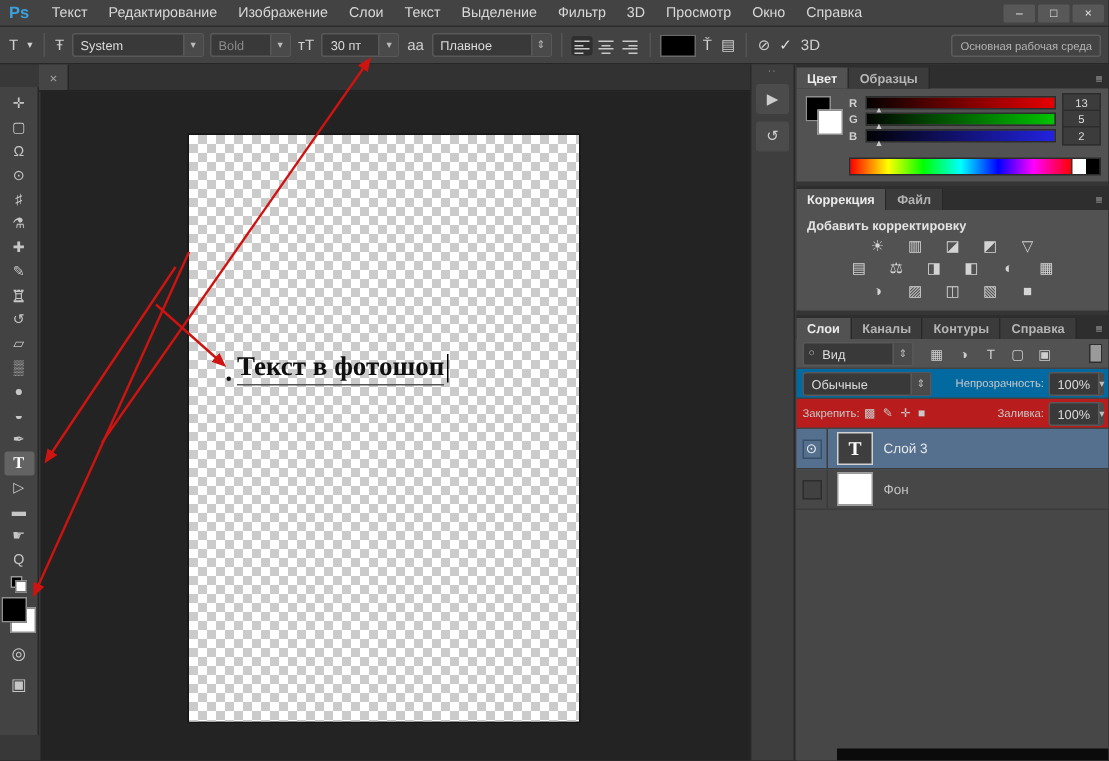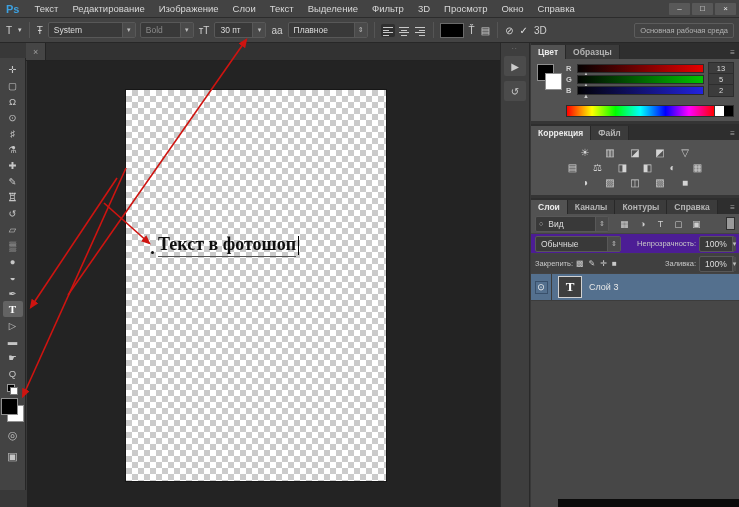--- a/index.html
+++ b/index.html
@@ -319,20 +319,21 @@
 
   <div class="panel" data-name="adjustments-panel">
     <div class="ptabs" data-name="adjustments-panel-tabs">
       <span style="display:flex">
           <span class="ptab active" data-name="tab-adjustments">Коррекция</span>
           <span class="ptab" data-name="tab-styles">Файл</span>
         </span>
       <span class="pmenu" data-name="panel-menu-icon">≡</span>
     </div>
     <div class="pbody">
+      <div class="adj-header" data-name="adjustments-header">Добавить корректировку</div>
       <div class="adj-row">
           <span class="adj-icon" data-name="adj-brightness-contrast-icon">☀</span>
           <span class="adj-icon" data-name="adj-levels-icon">▥</span>
           <span class="adj-icon" data-name="adj-curves-icon">◪</span>
           <span class="adj-icon" data-name="adj-exposure-icon">◩</span>
           <span class="adj-icon" data-name="adj-vibrance-icon">▽</span>
         </div>
       <div class="adj-row">
           <span class="adj-icon" data-name="adj-hue-saturation-icon">▤</span>
           <span class="adj-icon" data-name="adj-color-balance-icon">⚖</span>
@@ -370,32 +371,32 @@
         </span>
         <span class="filter-icons">
             <span data-name="filter-pixel-icon">▦</span>
             <span data-name="filter-adjustment-icon">◑</span>
             <span data-name="filter-type-icon">T</span>
             <span data-name="filter-shape-icon">▢</span>
             <span data-name="filter-smart-object-icon">▣</span>
           </span>
         <span class="ftoggle" data-name="layer-filter-toggle"></span>
       </div>
-      <div class="lrow" style="background:#4c1d95">
+      <div class="lrow" style="background:#0369a1">
         <span class="select" style="width:84px" data-name="blend-mode-select">
           <span class="val" style="flex:1" data-name="blend-mode-value">Обычные</span>
           <span class="caret" data-name="spin-icon">⇕</span>
         </span>
         <span class="lbl push" data-name="opacity-label">Непрозрачность:</span>
         <span class="select" style="width:34px" data-name="opacity-select">
           <span class="val" style="flex:1" data-name="opacity-value">100%</span>
           <span class="caret" data-name="chevron-down-icon">▾</span>
         </span>
       </div>
-      <div class="lrow" style="background:#404040">
+      <div class="lrow" style="background:#b91c1c">
         <span class="lbl" data-name="lock-label">Закрепить:</span>
         <span class="lock-icons">
             <span data-name="lock-transparency-icon">▩</span>
             <span data-name="lock-paint-icon">✎</span>
             <span data-name="lock-move-icon">✛</span>
             <span data-name="lock-all-icon">■</span>
           </span>
         <span class="lbl push" data-name="fill-label">Заливка:</span>
         <span class="select" style="width:34px" data-name="fill-select">
           <span class="val" style="flex:1" data-name="fill-value">100%</span>
@@ -403,20 +404,27 @@
         </span>
       </div>
       <div class="layer-list" data-name="layer-list">
           <div class="layer sel type" data-name="layer-row-text">
           <span class="eye-well" data-name="visibility-well">
             <span class="eye-box" data-name="eye-icon">⊙</span>
           </span>
           <span class="thumb-box" data-name="layer-thumbnail">T</span>
           <span class="lname" data-name="layer-name">Слой 3</span>
         </div>
+          <div class="layer bg" data-name="layer-row-background">
+          <span class="eye-well" data-name="visibility-well">
+            <span class="eye-box" data-name="eye-icon"></span>
+          </span>
+          <span class="thumb-box" data-name="layer-thumbnail"></span>
+          <span class="lname" data-name="layer-name">Фон</span>
+        </div>
         </div>
     </div>
   </div>
 </div>
 
 <div class="black-strip" data-name="bottom-black-strip"></div>
 
 <svg id="arrows" width="739" height="507" data-name="annotation-arrows">
   <defs>
     <marker id="ah" markerWidth="8" markerHeight="8" refX="4.5" refY="2.5" orient="auto">

